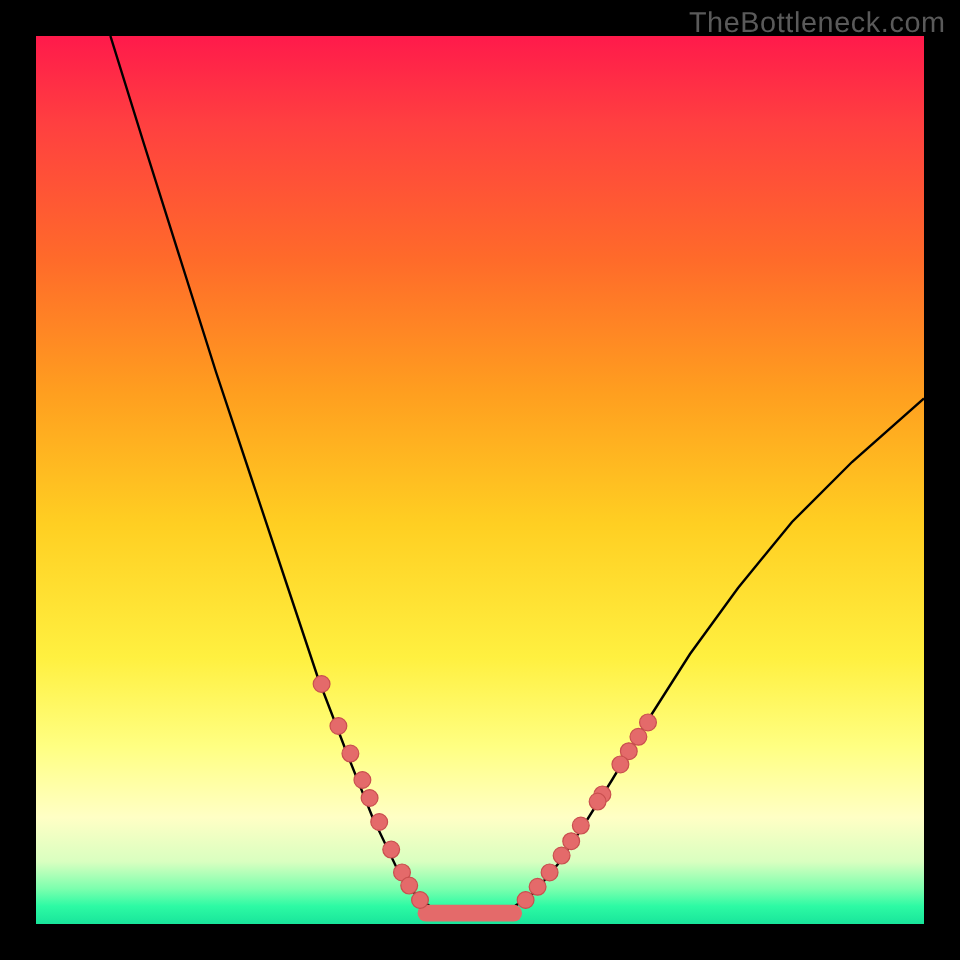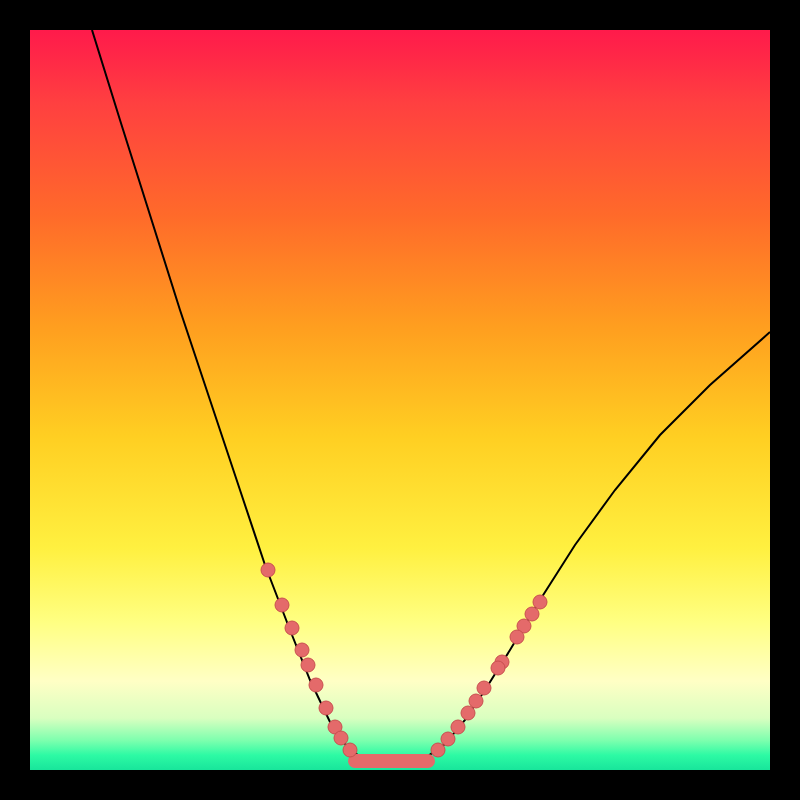--- a/index.html
+++ b/index.html
@@ -63,20 +63,21 @@
     fill: none;
     stroke: #e46a6a;
     stroke-width: 14;
     stroke-linecap: round;
   }
 </style>
 </head>
 <body>
 
 <div class="frame">
+  <div class="watermark">TheBottleneck.com</div>
   <div class="plot">
     <div class="gradient"></div>
     <svg class="curve" viewBox="0 0 740 740" preserveAspectRatio="none">
       <path class="line" id="main-curve" d="M 62 0 L 90 90 L 120 185 L 150 280 L 180 370 L 210 460 L 235 535 L 260 600 L 280 650 L 300 692 L 318 718 L 335 730 L 355 734 L 375 734 L 395 728 L 415 714 L 435 690 L 455 660 L 480 620 L 510 570 L 545 515 L 585 460 L 630 405 L 680 355 L 740 302"></path>
       <path class="bottomseg" id="bottom-seg" d="M 325 731 L 398 731"></path>
       <g id="dots-left">
           <circle cx="238" cy="540" r="7" class="dot"></circle>
           <circle cx="252" cy="575" r="7" class="dot"></circle>
           <circle cx="262" cy="598" r="7" class="dot"></circle>
           <circle cx="272" cy="620" r="7" class="dot"></circle>

